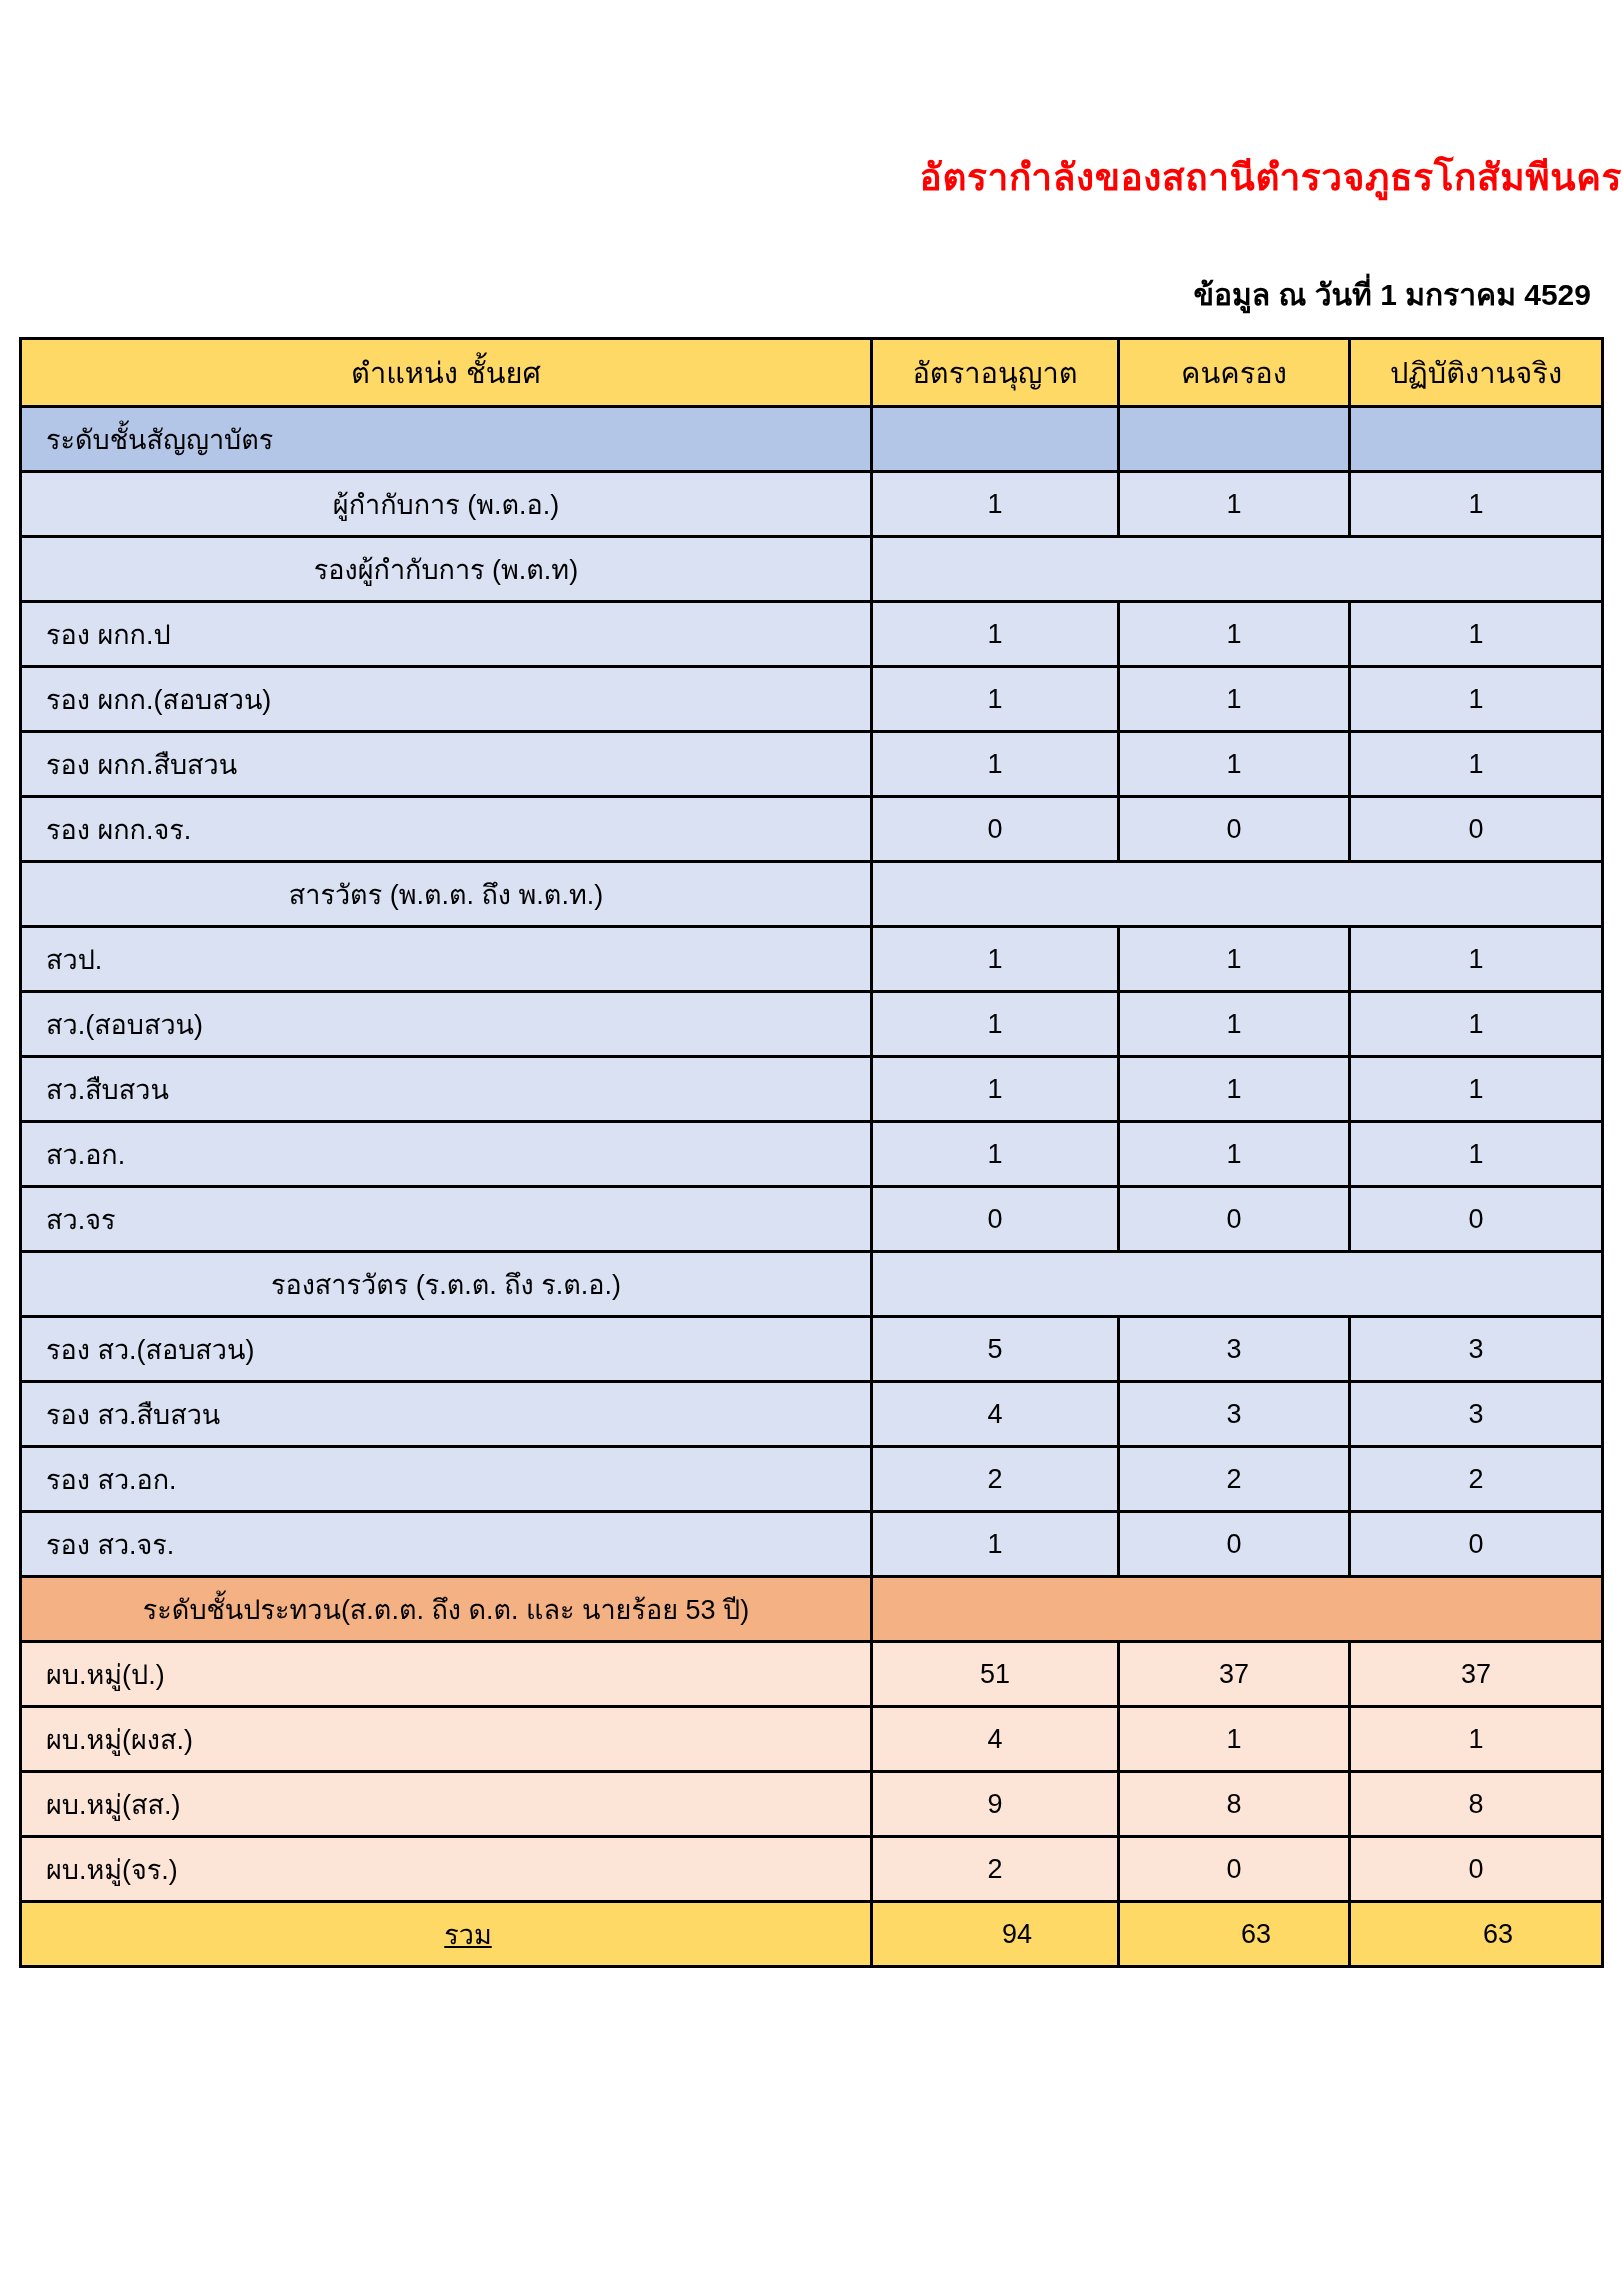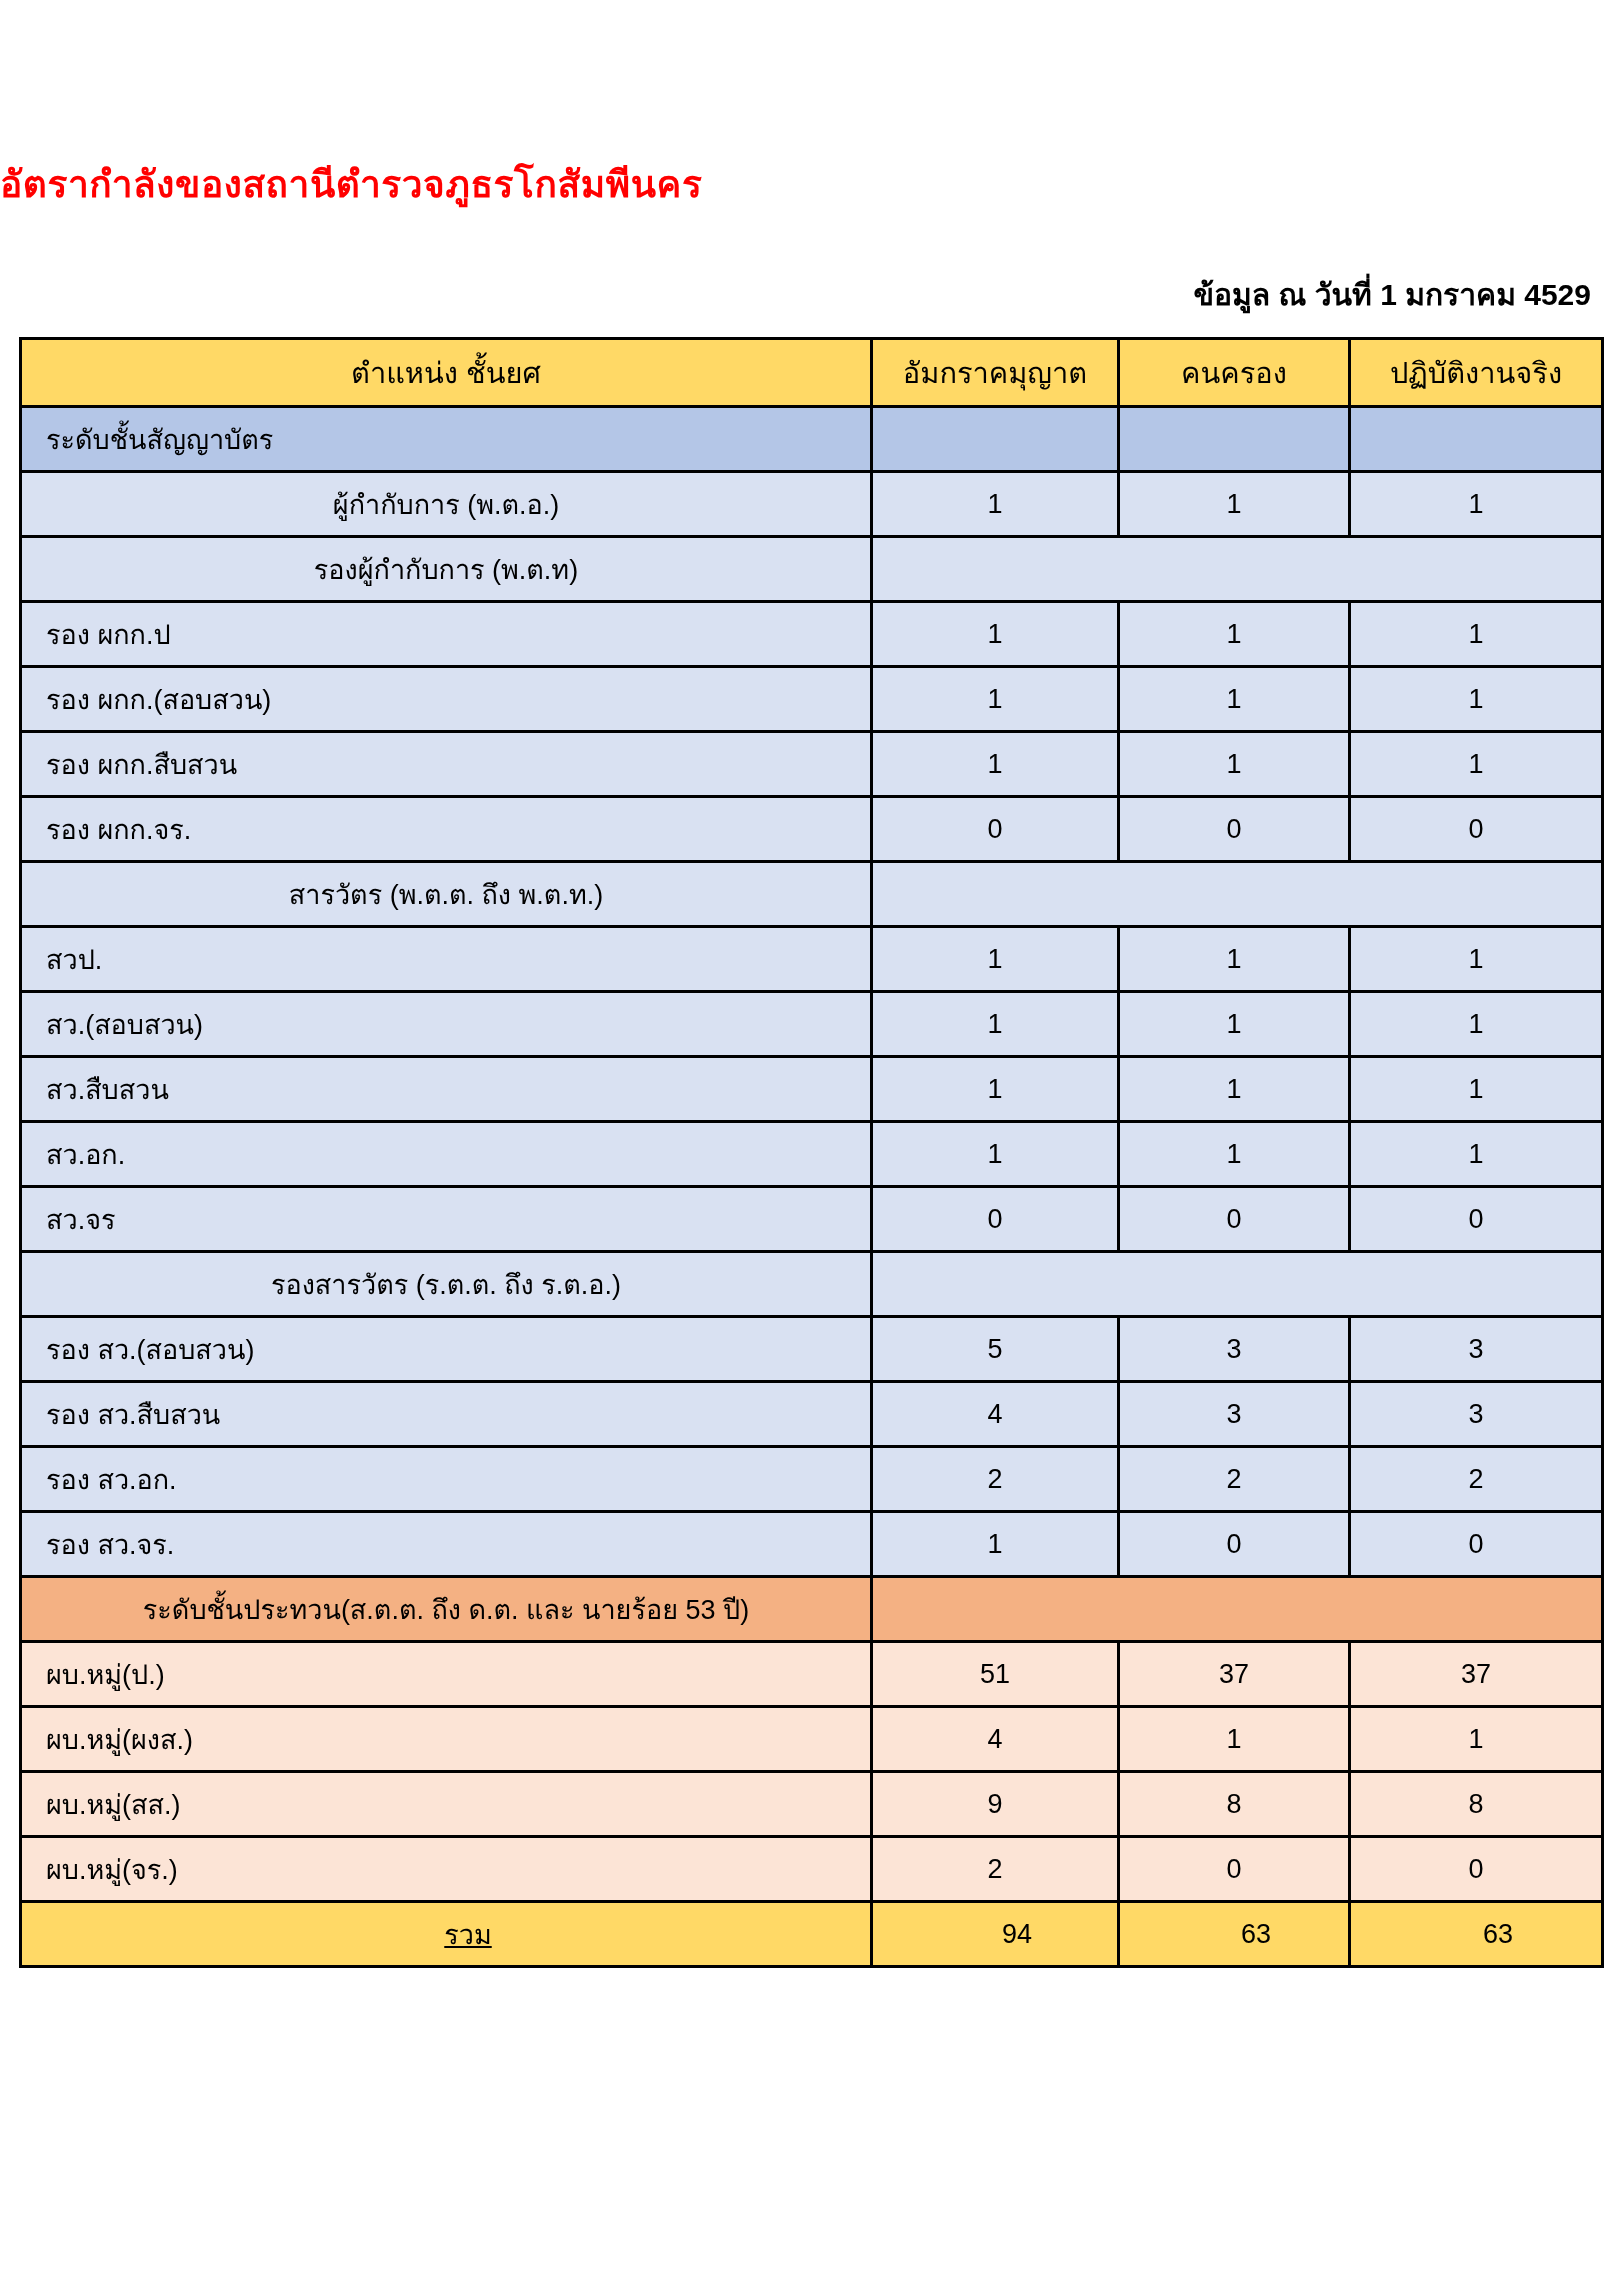--- a/index.html
+++ b/index.html
@@ -14,24 +14,24 @@
     font-family: "Liberation Sans", sans-serif;
     color: #000000;
   }
   .sheet {
     position: absolute;
     inset: 0;
     background: #ffffff;
   }
   .page-title {
     position: absolute;
-    top: 154px;
+    top: 147px;
     left: 0;
     width: 1622px;
-    text-align: left;
+    text-align: right;
     font-size: 37px;
     font-weight: bold;
     color: var(--title-red, #FF0000);
     letter-spacing: 0.6px;
   }
   .date-note {
     position: absolute;
     top: 271px;
     right: 31px;
     text-align: right;
@@ -94,21 +94,21 @@
   <table class="force-table">
     <colgroup>
       <col style="width:851px">
       <col style="width:247px">
       <col style="width:231px">
       <col style="width:253px">
     </colgroup>
     <thead>
       <tr>
           <th>ตำแหน่ง ชั้นยศ</th>
-          <th>อัมกราคมุญาต</th>
+          <th>อัตราอนุญาต</th>
           <th>คนครอง</th>
           <th>ปฏิบัติงานจริง</th>
         </tr>
     </thead>
     <tbody>
         <tr class="group">
           <td class="label-left bold">ระดับชั้นสัญญาบัตร</td>
           <td class="val"></td>
           <td class="val"></td>
           <td class="val"></td>

